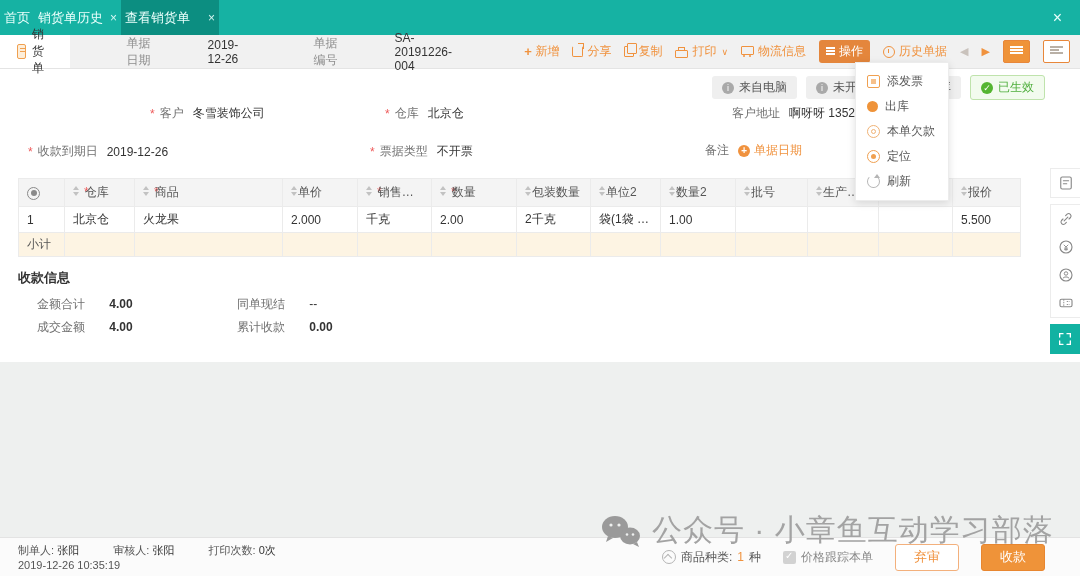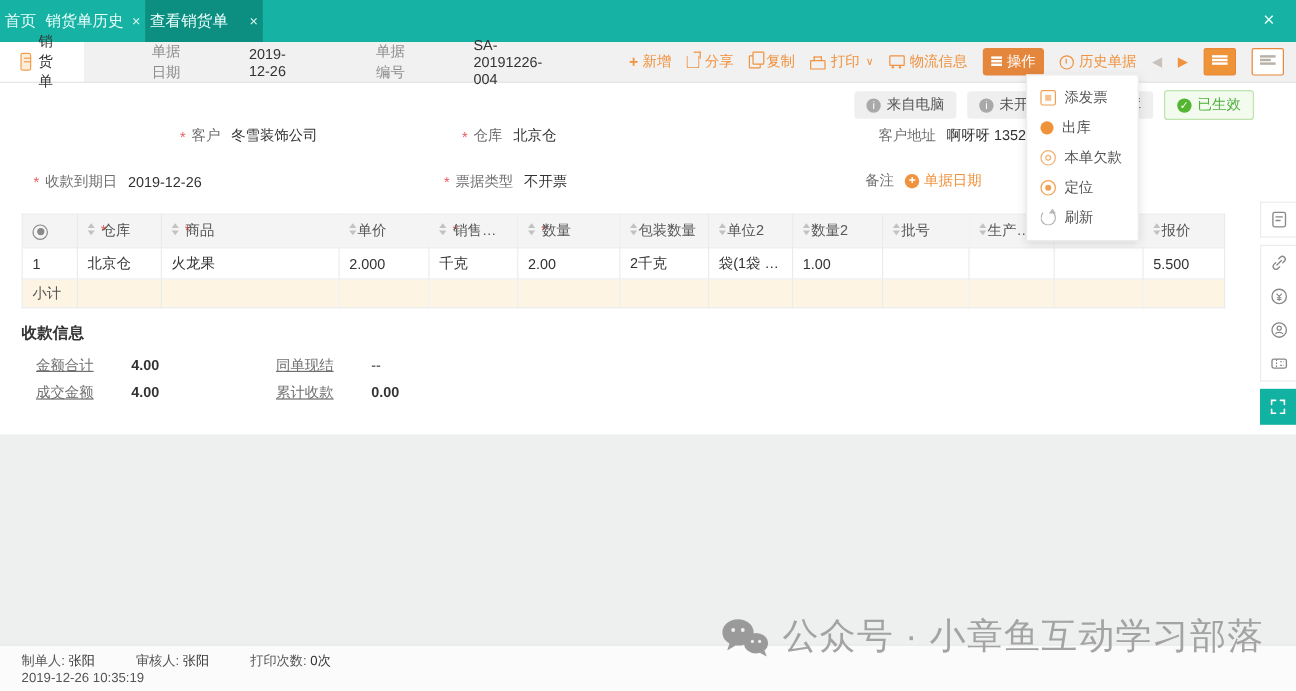--- a/index.html
+++ b/index.html
@@ -80,21 +80,21 @@
   .gear{width:11px;height:11px;border:1.5px solid #8a8a8a;border-radius:50%;display:inline-block;position:relative;vertical-align:middle;}
   .gear::after{content:"";position:absolute;inset:2.5px;background:#8a8a8a;border-radius:50%;}
   .sort{display:inline-block;width:7px;height:11px;position:relative;margin-right:4px;vertical-align:-1px;}
   .sort::before{content:"";position:absolute;left:0;top:0;border-left:3.5px solid transparent;border-right:3.5px solid transparent;border-bottom:4px solid #c2c2c2;}
   .sort::after{content:"";position:absolute;left:0;top:6px;border-left:3.5px solid transparent;border-right:3.5px solid transparent;border-top:4px solid #c2c2c2;}
   .idx-cell{text-align:center;}
 
   
   .pay-title{position:absolute;left:18px;top:201px;font-size:13px;font-weight:bold;color:#333;}
   .pay-row{position:absolute;height:16px;}
-  .pay-label{display:inline-block;width:62px;text-align:left;color:#707070;text-decoration:underline;}
+  .pay-label{display:inline-block;width:62px;text-align:center;color:#707070;}
   .pay-val{margin-left:14px;font-weight:bold;color:#333;}
   .pay-val.plain{font-weight:normal;}
   .red{color:#ee5a5a;}
   .pay-paren{color:#555;font-weight:bold;margin-left:4px;}
 
   
   .dropdown{position:absolute;left:855px;top:62px;width:92px;background:#fff;border:1px solid #ececec;
             box-shadow:0 2px 8px rgba(0,0,0,.12);z-index:20;padding:6px 0;}
   .menu-item{display:flex;align-items:center;gap:7px;padding:4px 11px;color:#555;cursor:pointer;white-space:nowrap;}
   .mi{width:11px;height:11px;display:inline-block;position:relative;flex:0 0 auto;}
@@ -247,21 +247,21 @@
     <div class="fg" style="left:28px;top:75px;">
       <span class="star">*</span>
       <span class="fl">收款到期日</span>
       <span class="fv">2019-12-26</span>
     </div>
     <div class="fg" style="left:370px;top:75px;">
       <span class="star">*</span>
       <span class="fl">票据类型</span>
       <span class="fv">不开票</span>
     </div>
-    <div class="fg" style="left:705px;top:74px;margin-left:16px;">
+    <div class="fg" style="left:705px;top:74px;">
       <span class="fl">备注</span>
       <span class="remark-add">
         <i class="plus-circle">+</i>
         <span>单据日期</span>
       </span>
     </div>
 
     <table class="grid">
       <colgroup>
         <col style="width:46px">
@@ -433,15 +433,29 @@
       <span>制单人:</span>
       <b>张阳</b>
       <span class="f-sp"></span>
       <span>审核人:</span>
       <b>张阳</b>
       <span class="f-sp"></span>
       <span>打印次数:</span>
       <b>0次</b>
     </div>
     <div class="f-line2">2019-12-26 10:35:19</div>
+    <div class="f-right">
+      <span class="kinds">
+        <i class="kinds-ic"></i>
+        <span>商品种类:</span>
+        <span class="kcount">1</span>
+        <span>种</span>
+      </span>
+      <span class="track">
+        <span class="cbx"></span>
+        <span>价格跟踪本单</span>
+      </span>
+      <span class="btn btn-ghost">弃审</span>
+      <span class="btn btn-solid">收款</span>
+    </div>
   </div>
 
 </div>
 
 </body></html>

